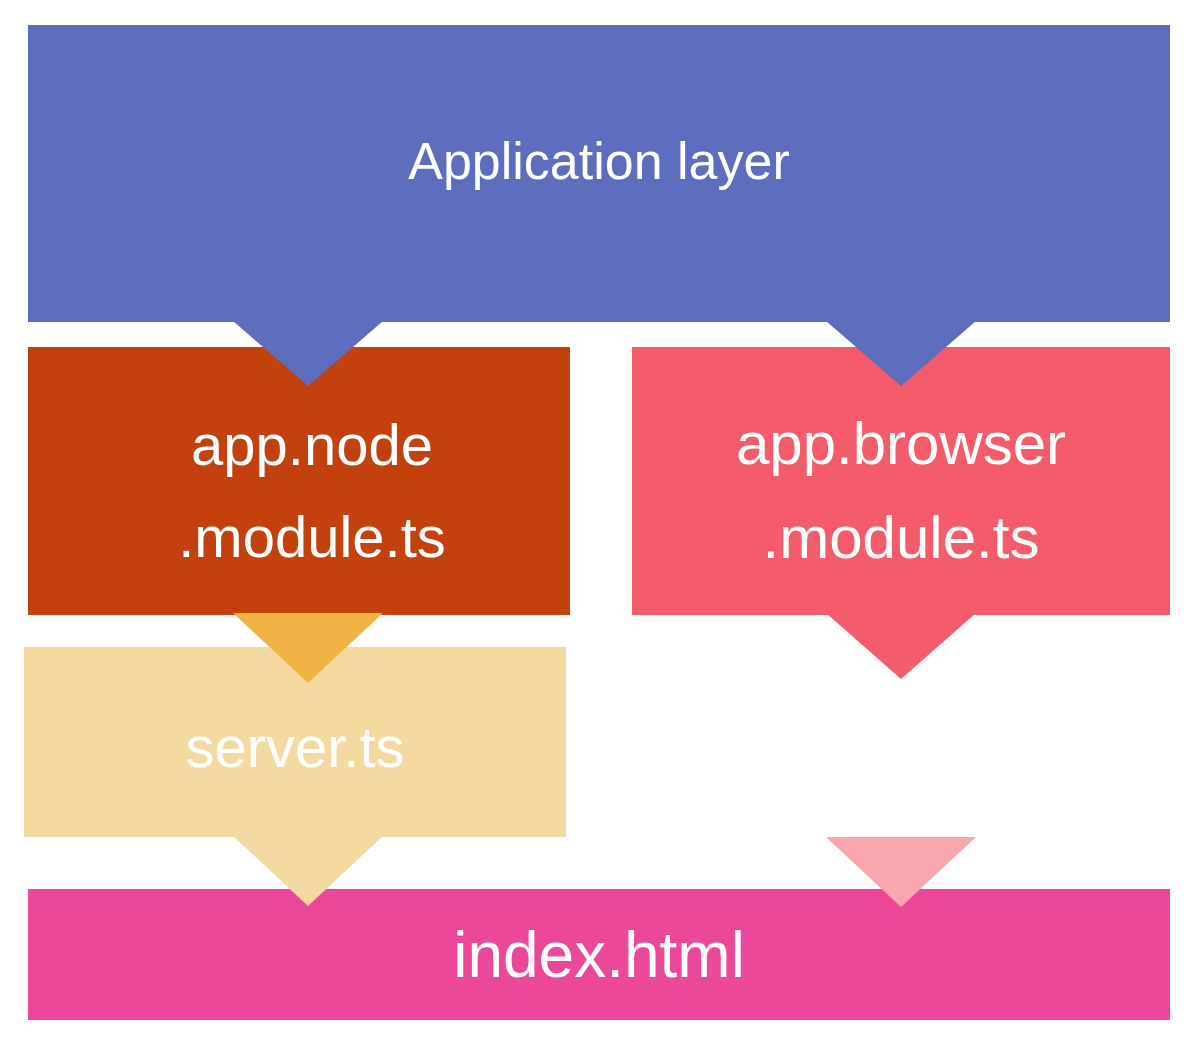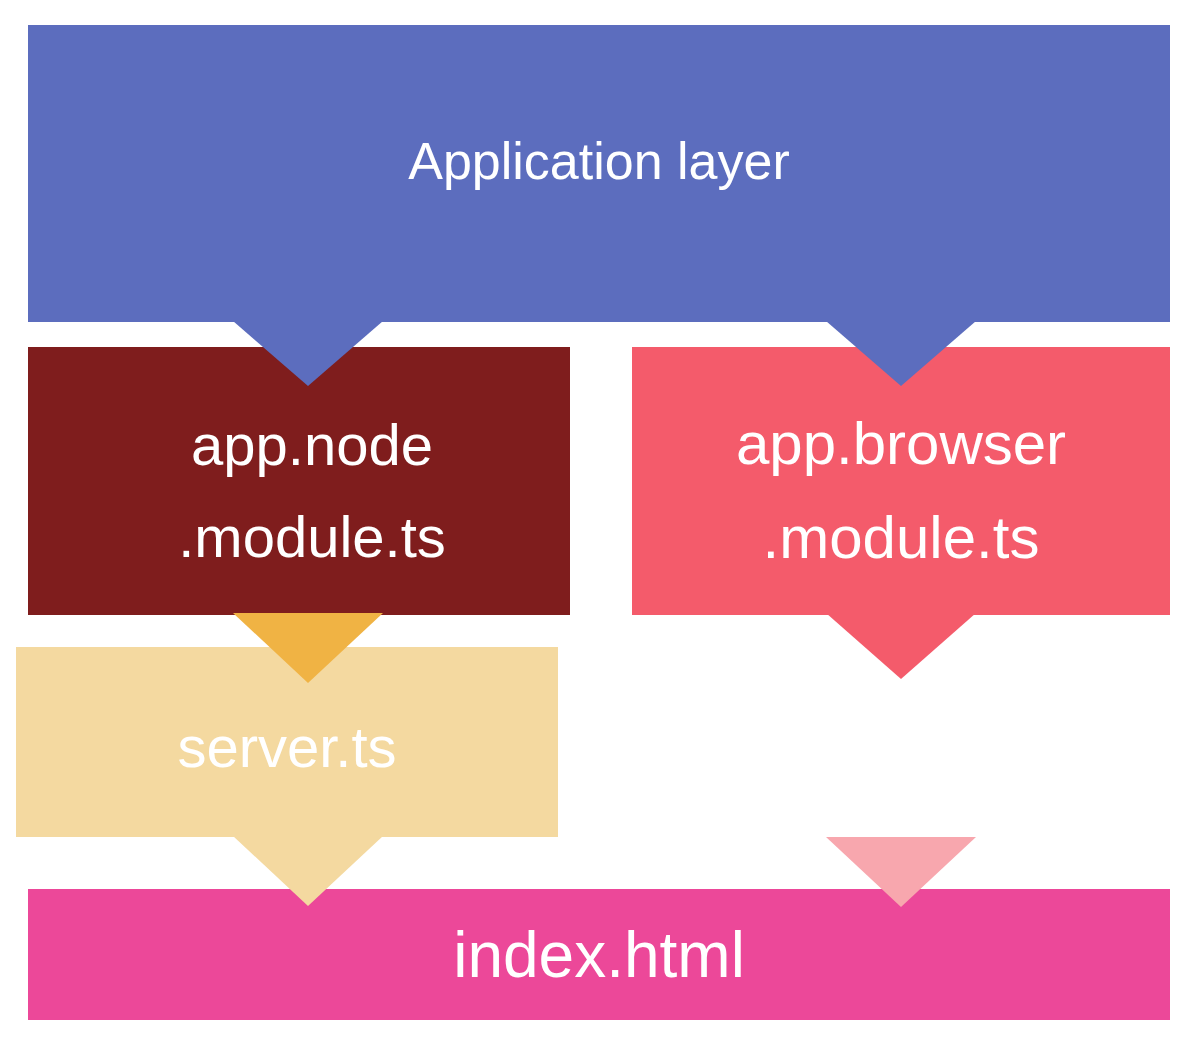--- a/index.html
+++ b/index.html
@@ -8,41 +8,41 @@
     background:#ffffff;font-family:"Liberation Sans",sans-serif;
   }
   .box{
     position:absolute;display:flex;flex-direction:column;align-items:center;
     justify-content:center;box-sizing:border-box;text-align:center;
   }
   .line{line-height:1;white-space:nowrap;}
   .b-app    {left:28px; top:25px; width:1142px;height:297px;font-size:52px;gap:56px;padding-bottom:26px;}
   .b-node   {left:28px; top:347px;width:542px; height:268px;font-size:58px;gap:34px;padding-top:20px;}
   .b-browser{left:632px;top:347px;width:538px; height:268px;font-size:60px;gap:34px;padding-top:20px;}
-  .b-server {left:16px; top:647px;width:542px; height:190px;font-size:58px;padding-top:10px;}
+  .b-server {left:24px; top:647px;width:542px; height:190px;font-size:58px;padding-top:10px;}
   .b-client {left:632px;top:647px;width:538px; height:191px;font-size:58px;padding-top:10px;}
   .b-index  {left:28px; top:889px;width:1142px;height:131px;font-size:64px;}
   .arrow{position:absolute;clip-path:polygon(0 0,100% 0,50% 100%);}
   .ar-1{left:233px;top:321px;width:150px;height:65px;}
   .ar-2{left:826px;top:321px;width:150px;height:65px;}
   .ar-3{left:233px;top:613px;width:150px;height:70px;}
   .ar-4{left:826px;top:613px;width:150px;height:66px;}
   .ar-5{left:233px;top:836px;width:150px;height:70px;}
   .ar-6{left:826px;top:837px;width:150px;height:70px;}
 </style>
 </head>
 <body>
 
 <div class="canvas" style="background-color: rgb(255, 255, 255); color: rgb(255, 255, 255);">
 
   <div class="box b-app" style="background-color: rgb(92, 109, 190); gap: 8px;">
     <div class="line">Application layer</div>
   </div>
 
-  <div class="box b-node" style="background-color: #7f1d1d; padding-left: 26px;">
+  <div class="box b-node" style="background-color: #c2410c; padding-left: 26px;">
     <div class="line">app.node</div>
     <div class="line">.module.ts</div>
   </div>
 
   <div class="box b-browser" style="background-color: rgb(244, 91, 107);">
     <div class="line">app.browser</div>
     <div class="line">.module.ts</div>
   </div>
 
   <div class="box b-server" style="background-color: rgb(244, 217, 160);">

